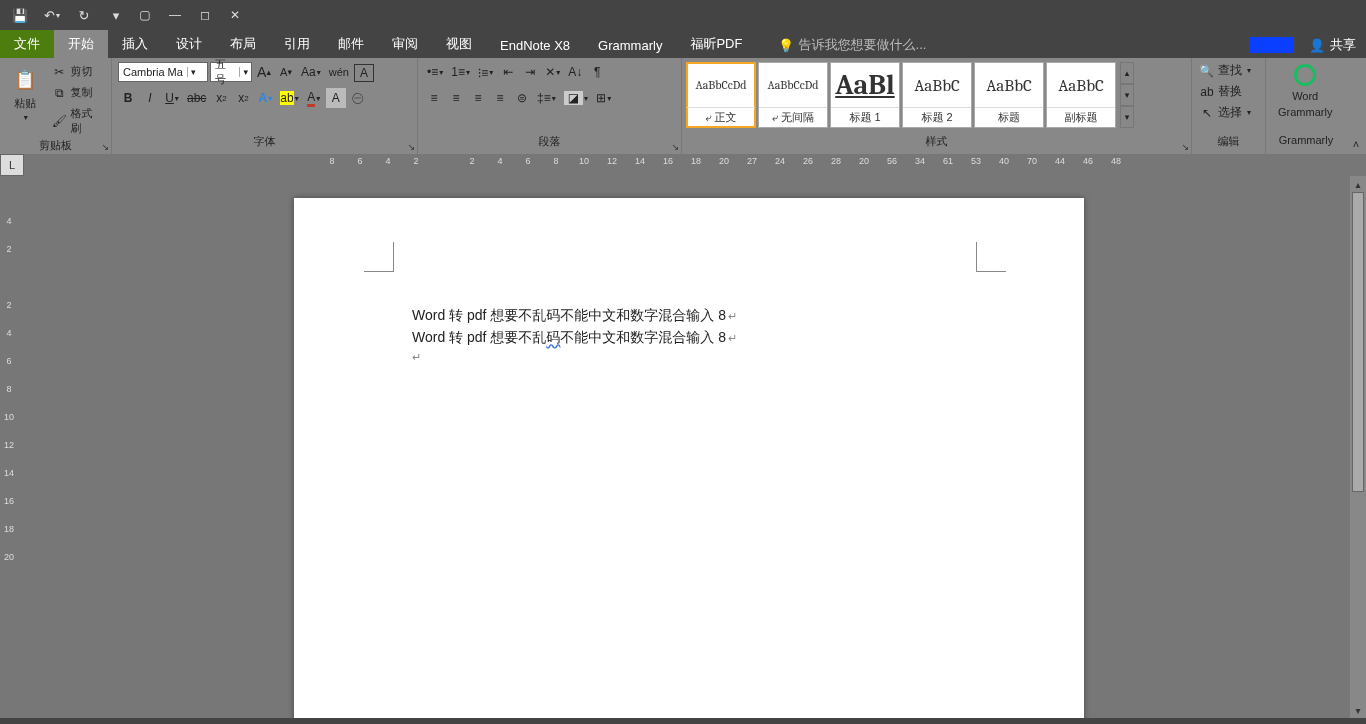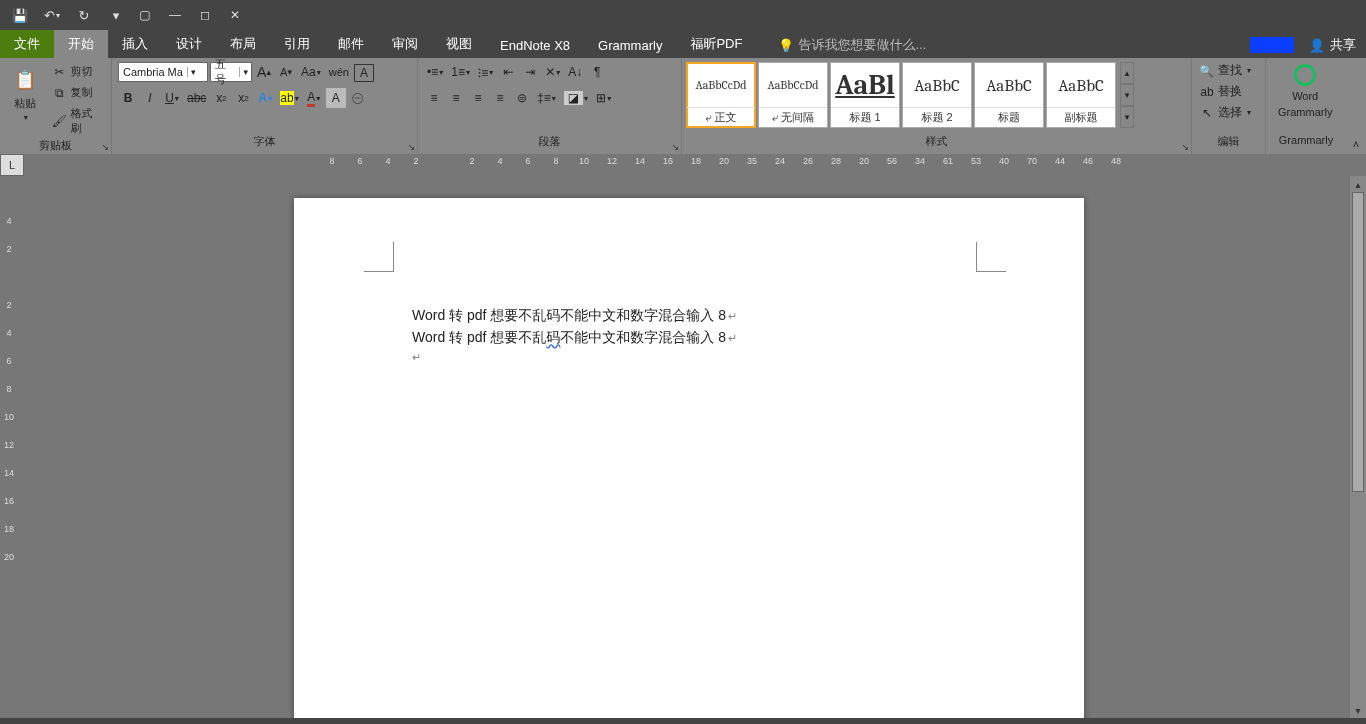--- a/index.html
+++ b/index.html
@@ -318,21 +318,21 @@
         <span>2</span>
         <span>4</span>
         <span>6</span>
         <span>8</span>
         <span>10</span>
         <span>12</span>
         <span>14</span>
         <span>16</span>
         <span>18</span>
         <span>20</span>
-        <span>35</span>
+        <span>27</span>
         <span>24</span>
         <span>26</span>
         <span>28</span>
         <span>20</span>
         <span>56</span>
         <span>34</span>
         <span>61</span>
         <span>53</span>
         <span>40</span>
         <span>70</span>

